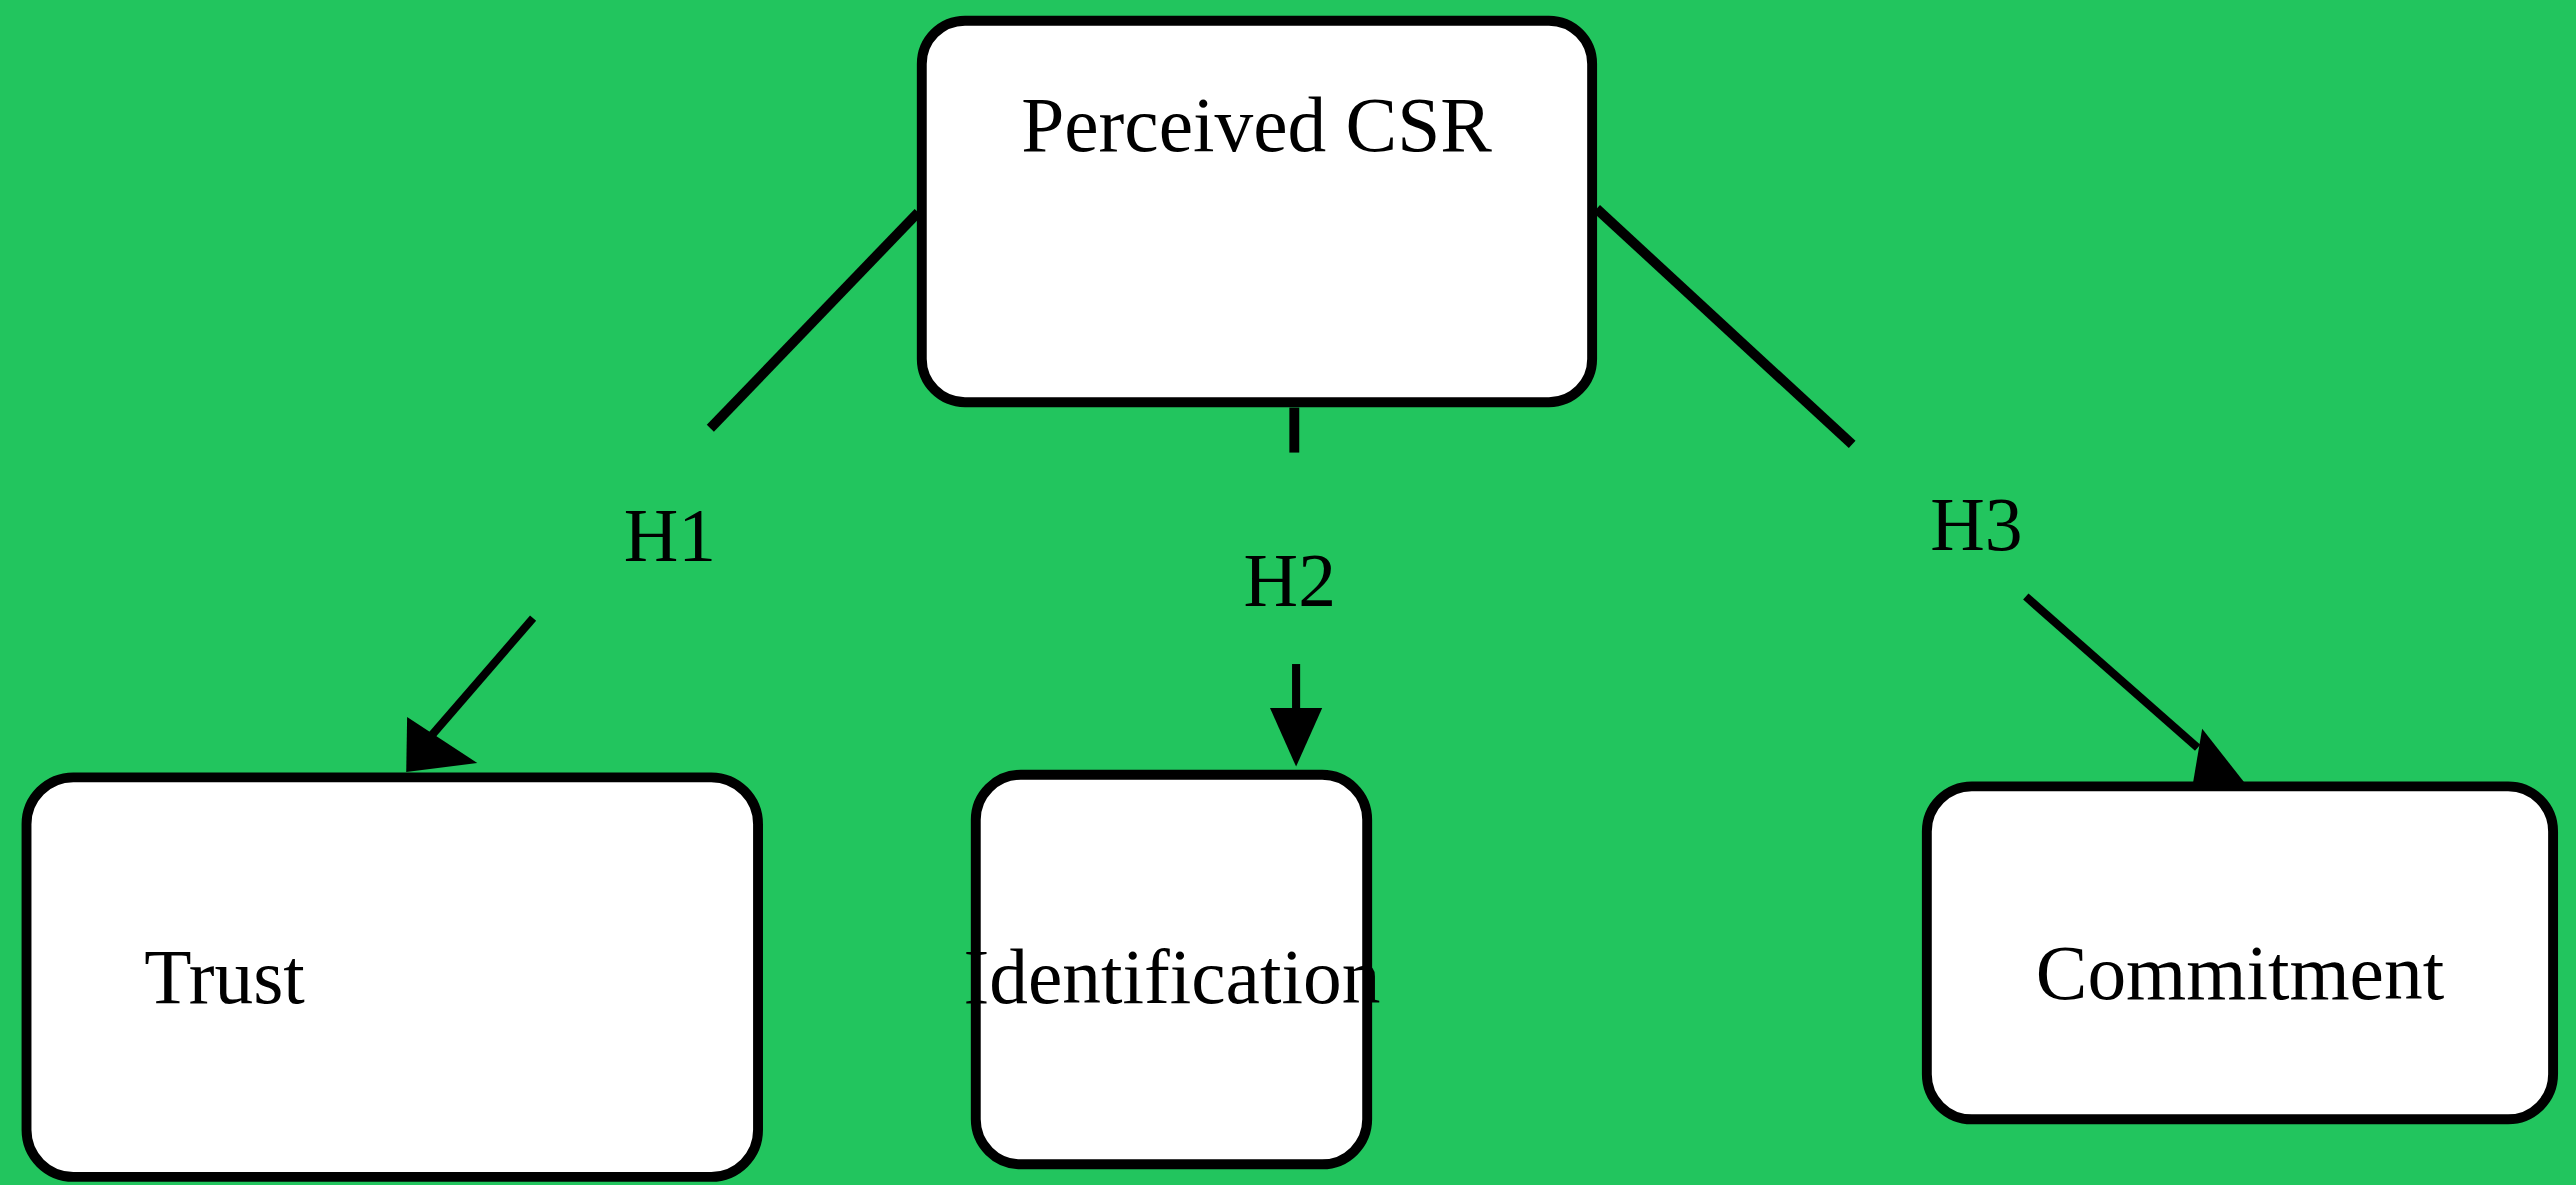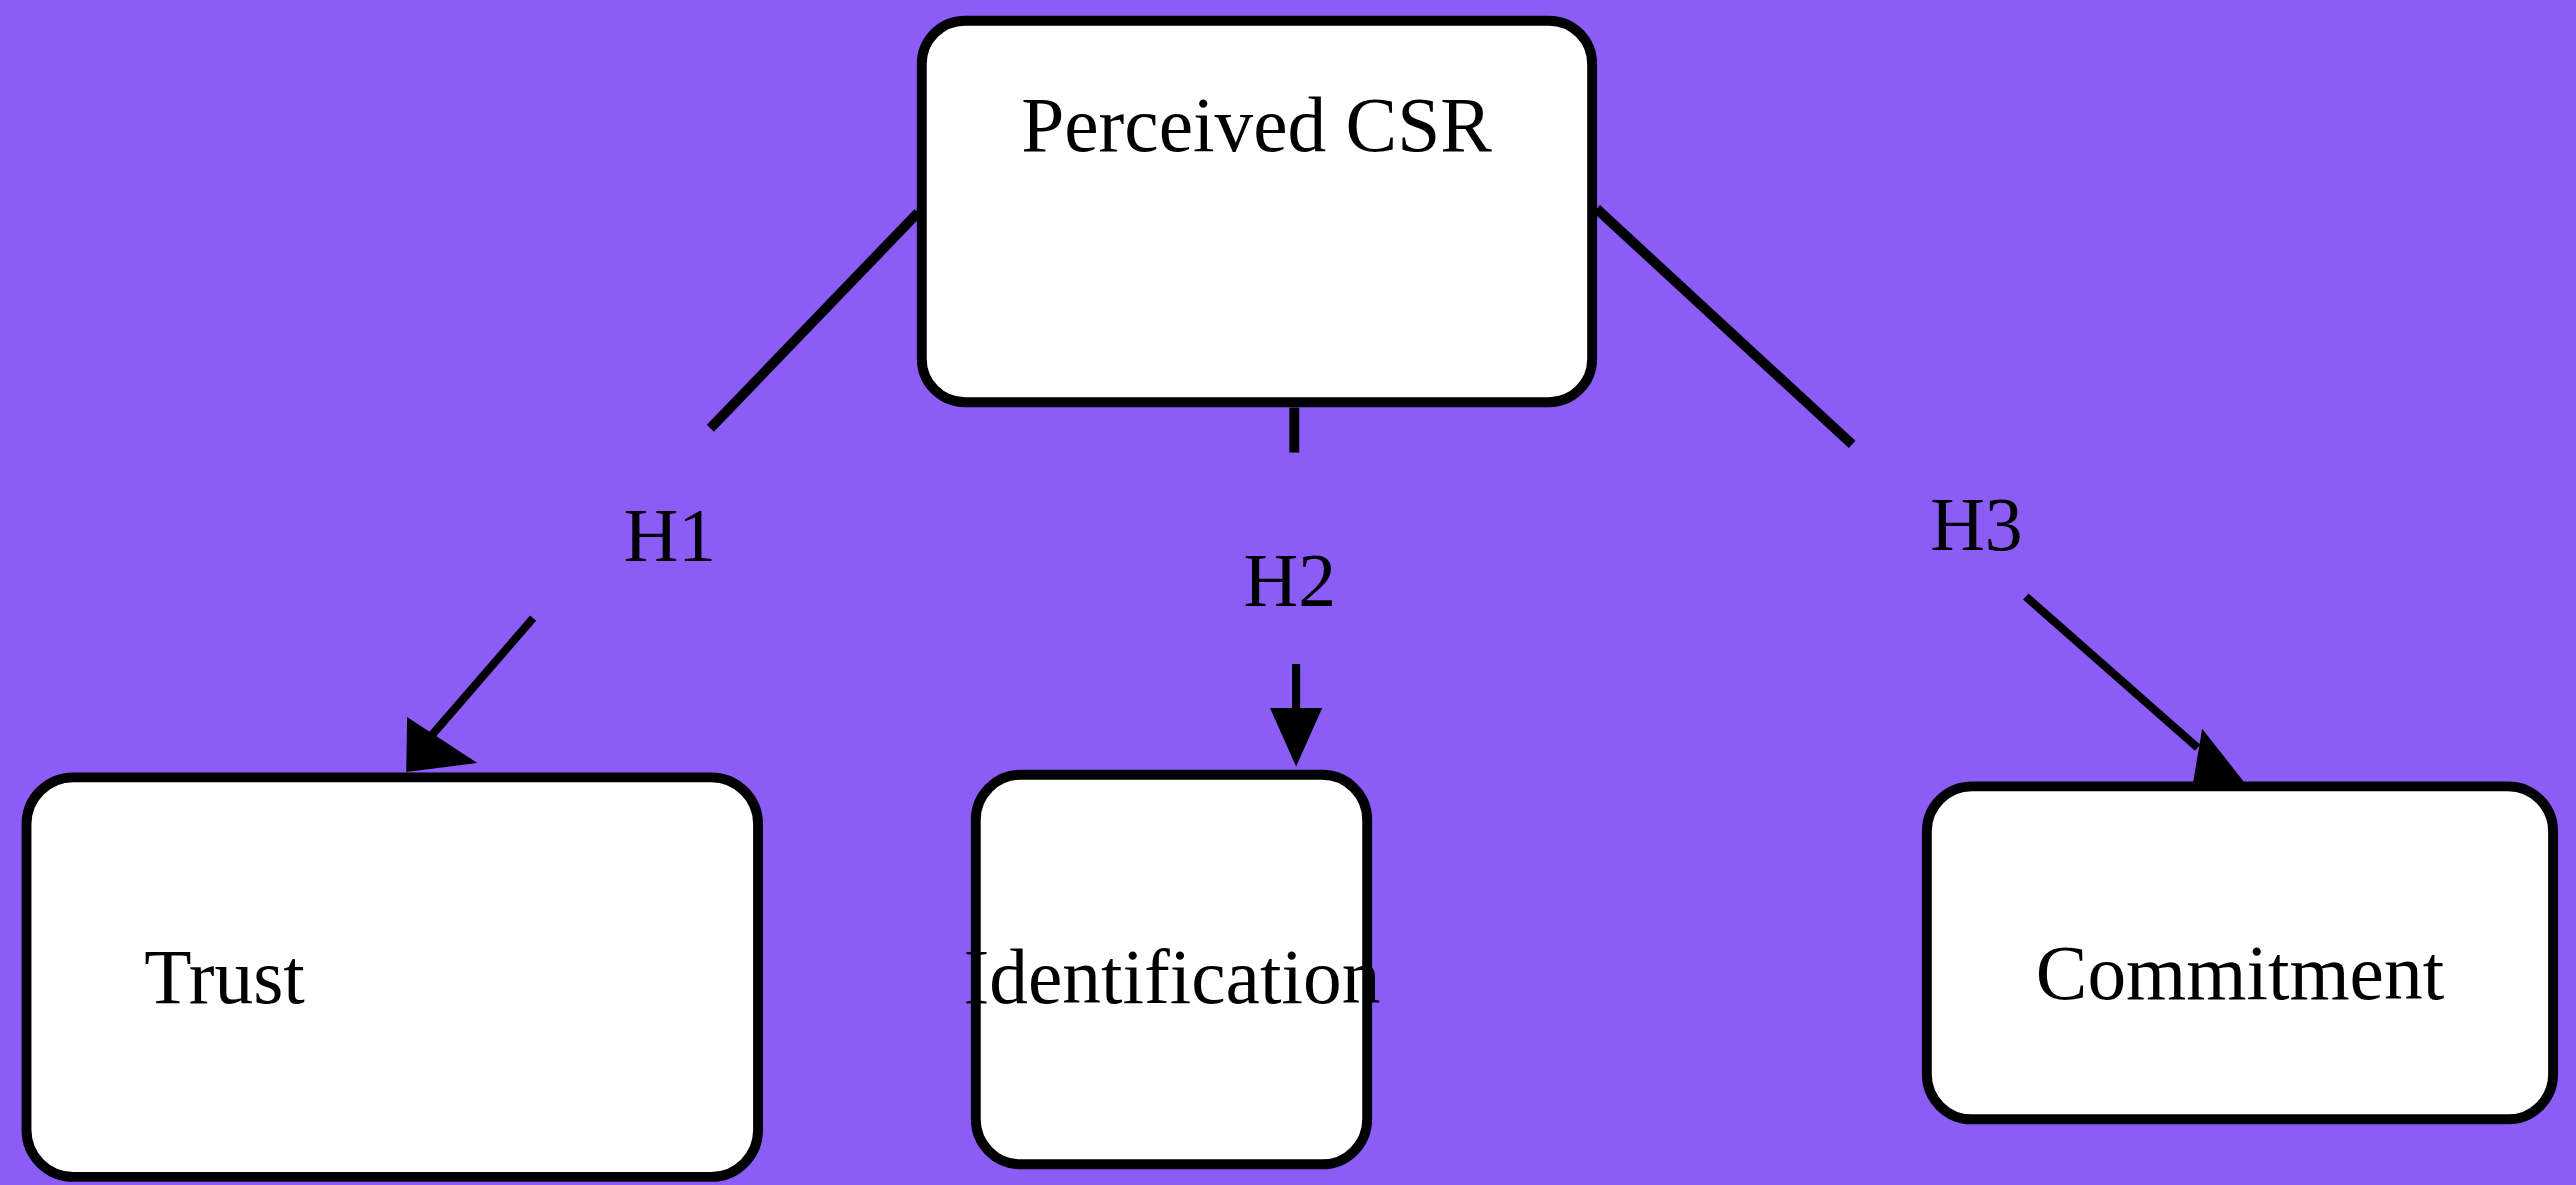--- a/index.html
+++ b/index.html
@@ -11,21 +11,21 @@
   body {
     width: 2576px;
     height: 1185px;
     overflow: hidden;
     font-family: "Liberation Serif", "DejaVu Serif", serif;
   }
   #diagram-root {
     position: relative;
     width: 2576px;
     height: 1185px;
-    background: #8b5cf6;
+    background: #22c55e;
     text-align: center;
   }
   svg#model-svg {
     position: absolute;
     top: 0;
     left: 0;
     width: 2576px;
     height: 1185px;
     display: block;
   }

